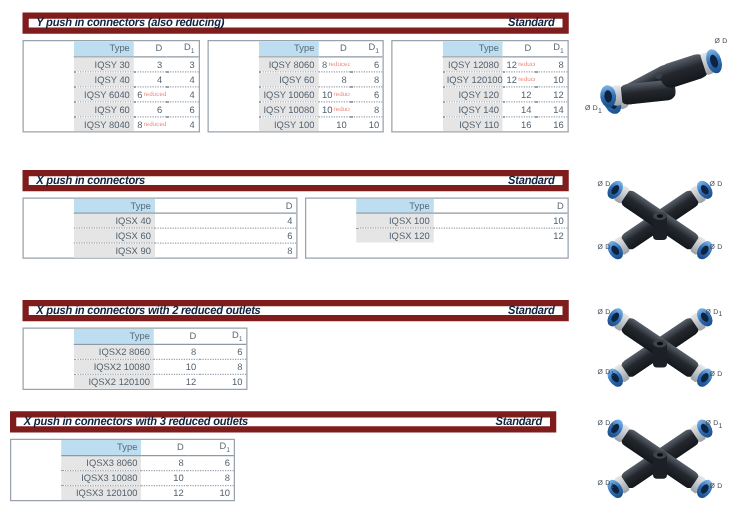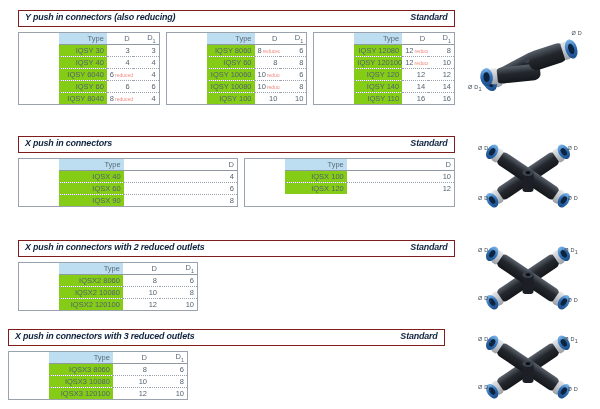--- a/index.html
+++ b/index.html
@@ -6,23 +6,23 @@
   body{
     width:600px;height:409px;background:#ffffff;
     font-family:"Liberation Sans",sans-serif;
     color:#4a5a6a;overflow:hidden;position:relative;
   }
   .page{position:relative;width:600px;height:409px;}
 
   
   .section{position:absolute;}
   .banner{
-    border:1px solid #7f1d1d;
+    border:5px solid #7f1d1d;
     height:17px;box-sizing:border-box;
-    display:flex;justify-content:space-between;
+    display:flex;align-items:center;justify-content:space-between;
     padding:0 6px;background:#fff;
   }
   .banner-title,.banner-std{
     font-weight:bold;font-style:italic;
     font-size:9.5px;color:#10243f;
     letter-spacing:-0.2px;white-space:nowrap;
     transform:scaleX(0.94);transform-origin:left center;
   }
   .banner-std{transform:scaleX(0.94);transform-origin:right center;}
 
@@ -33,21 +33,21 @@
     box-sizing:border-box;position:relative;padding-left:40px;
   }
   .tbl table{border-collapse:collapse;width:100%;table-layout:fixed;}
   .tbl td,.tbl th{
     font-size:7.5px;font-weight:normal;
     color:#53626f;padding:0 3px;height:11px;
     text-align:right;vertical-align:middle;
     white-space:nowrap;overflow:hidden;
   }
   .tbl th{font-size:7.5px;color:#5b6b79;}
-  .c-type{text-align:left;background:#84cc16;}
+  .c-type{text-align:left;background:#e5e5e5;}
   th.c-type{background:#bcdef0;}
   .hdr th{border-bottom:1px solid #8f99a3;}
   .row td{border-bottom:1px dotted #9aa3ad;}
   .row:last-child td{border-bottom:none;}
   .reduced{
     color:#ef8a80;font-size:5px;
     padding:0 1px;vertical-align:middle;
   }
   td.c-d{text-align:right;}
   td.c-d1{text-align:right;}

